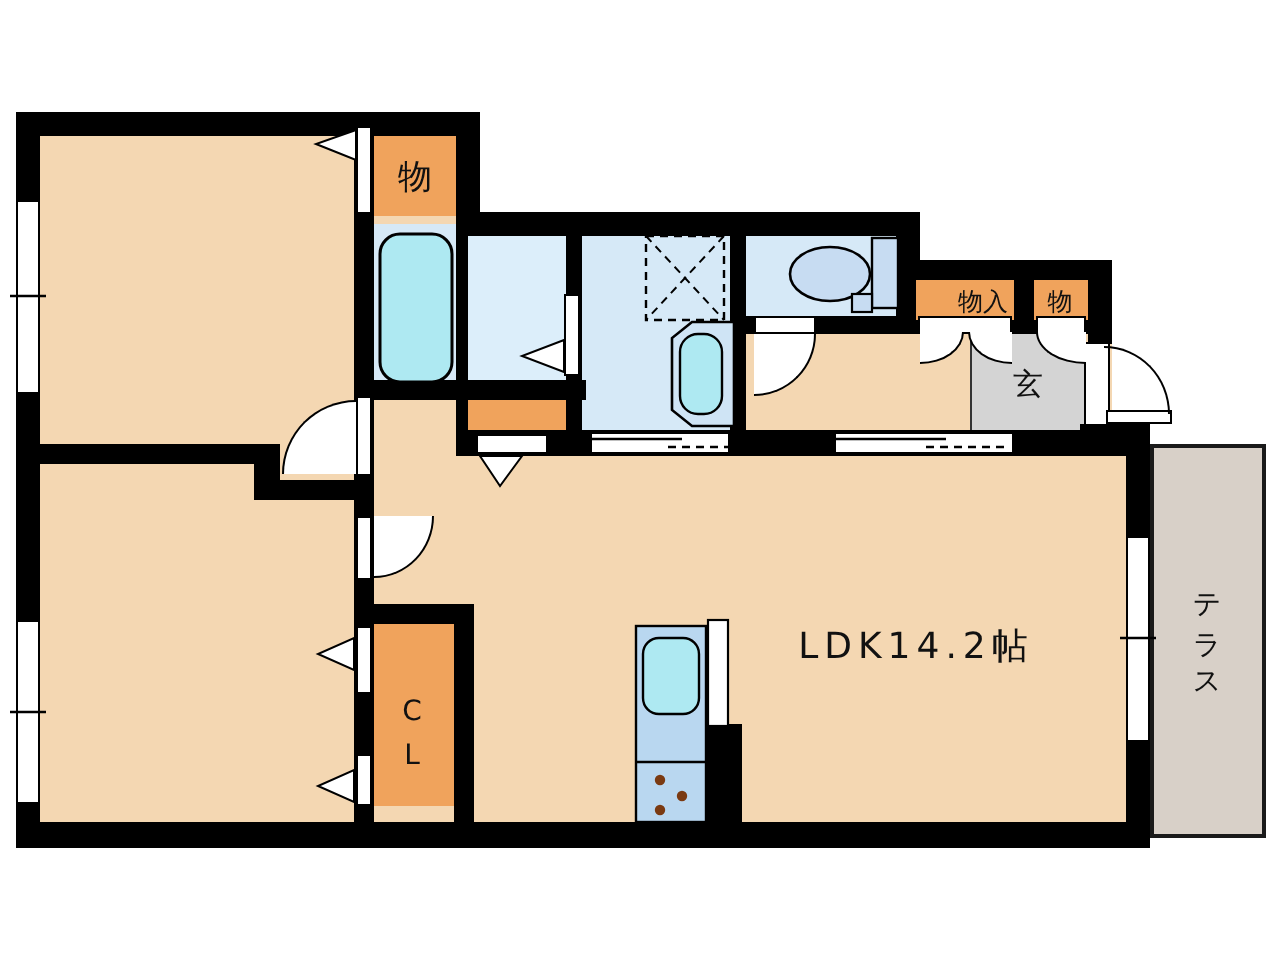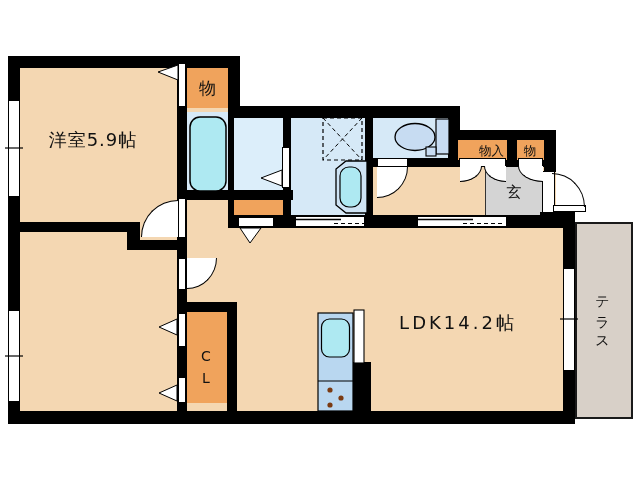--- a/index.html
+++ b/index.html
@@ -131,21 +131,20 @@
       <line x1="418" y1="219.5" x2="473" y2="219.5" stroke="#000" stroke-width="1.3"></line>
       <line x1="463" y1="223.5" x2="505" y2="223.5" stroke="#000" stroke-width="1.2" stroke-dasharray="4 3"></line>
     </g>
     <g>
       <line x1="5" y1="148" x2="23" y2="148" stroke="#000" stroke-width="1.2"></line>
       <line x1="5" y1="356" x2="23" y2="356" stroke="#000" stroke-width="1.2"></line>
       <line x1="560" y1="319" x2="578" y2="319" stroke="#000" stroke-width="1.2"></line>
     </g>
   </svg>
 
-  <div class="lbl" style="left:38px;top:128px;width:110px;font-size:18px;letter-spacing:1px;">洋室5.9帖</div>
   <div class="lbl" style="left:383px;top:311px;width:150px;font-size:18px;letter-spacing:3px;">LDK14.2帖</div>
   <div class="lbl" style="left:187px;top:77px;width:41px;font-size:17px;">物</div>
   <div class="lbl" style="left:458px;top:143px;width:67px;font-size:12.5px;">物入</div>
   <div class="lbl" style="left:516px;top:143px;width:28px;font-size:12.5px;">物</div>
   <div class="lbl" style="left:495px;top:183px;width:38px;font-size:15px;">玄</div>
   <div class="lbl vert" style="left:198px;top:340px;height:60px;font-size:14px;letter-spacing:6px;">CL</div>
   <div class="lbl vert" style="left:594px;top:272px;height:90px;font-size:14px;letter-spacing:4px;">テラス</div>
 
 </div>
 

